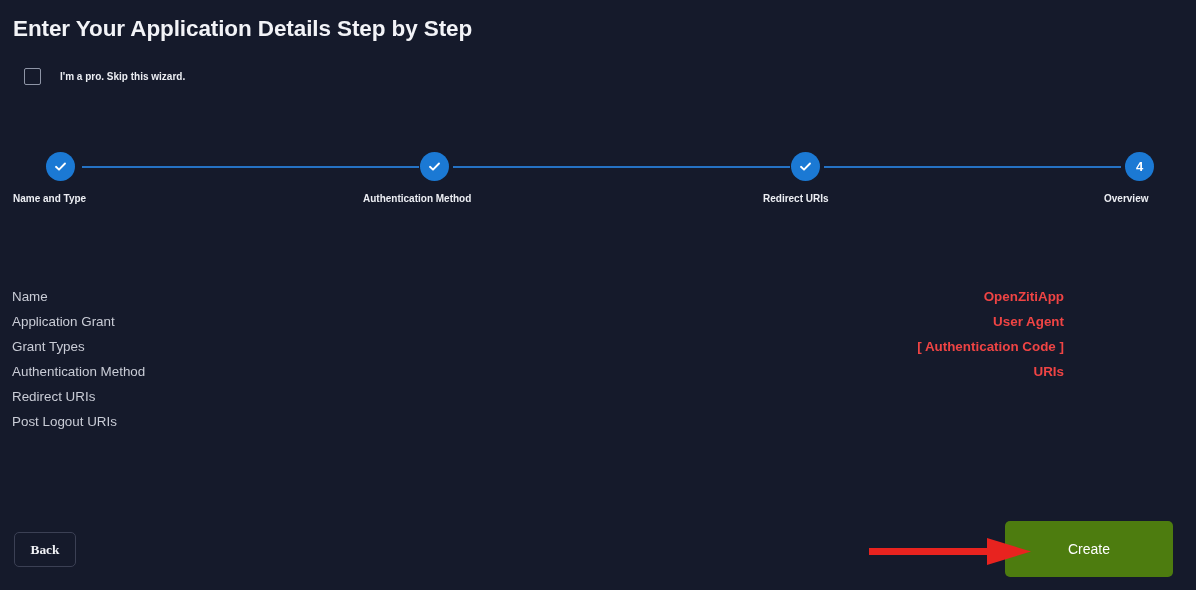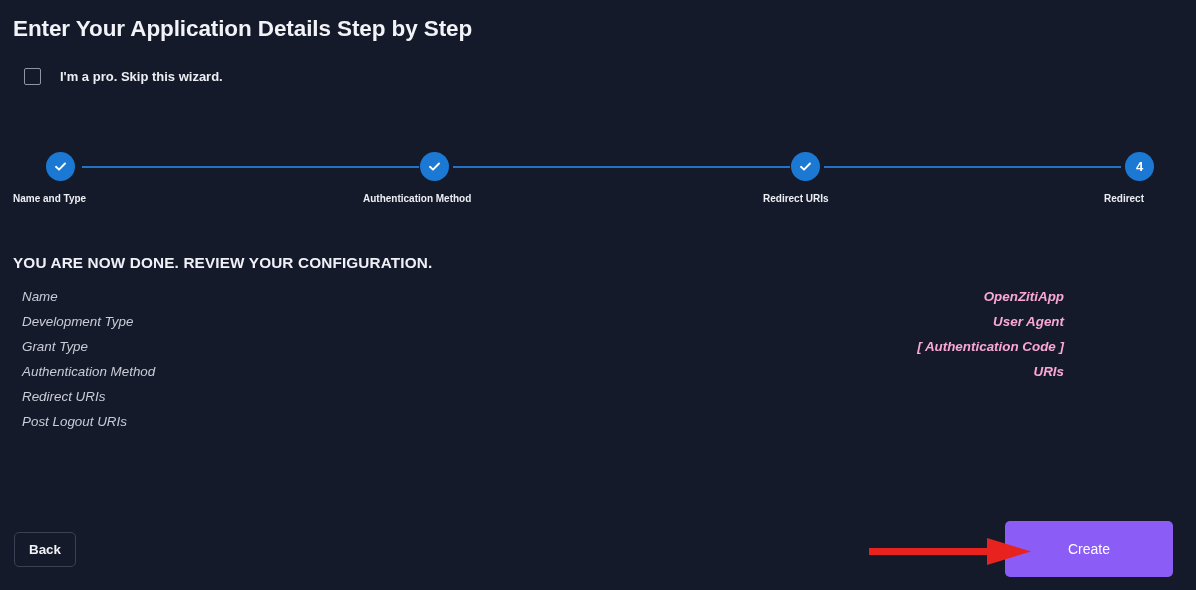--- a/index.html
+++ b/index.html
@@ -49,21 +49,21 @@
     width: 17px;
     height: 17px;
     border: 1.6px solid #8e95a6;
     border-radius: 2px;
     background: transparent;
     flex: 0 0 auto;
     cursor: pointer;
   }
   .skip-label {
     margin-left: 19px;
-    font-size: 13px;
+    font-size: 10px;
     font-weight: 700;
     color: #eceef3;
     white-space: nowrap;
   }
 
   
   .stepper {
     position: absolute;
     left: 0;
     right: 0;
@@ -111,73 +111,72 @@
     top: 254px;
     font-size: 15.3px;
     font-weight: 700;
     color: #f0f1f6;
     letter-spacing: 0.15px;
     white-space: nowrap;
   }
 
   .summary {
     position: absolute;
-    left: 22px;
+    left: 12px;
     right: 13px;
     top: 289px;
-    font-style: italic;
   }
   .summary-row {
     display: flex;
     align-items: baseline;
     justify-content: space-between;
     height: 25px;
     white-space: nowrap;
   }
   .summary-key {
     font-size: 13.4px;
     font-weight: 400;
     color: #c9ccd6;
     flex: 0 0 auto;
   }
   .summary-val {
     font-size: 13.4px;
     font-weight: 700;
-    color: #f9a8d4;
+    color: #ef4444;
     text-align: center;
     flex: 0 0 auto;
     padding-left: 14px;
   }
 
   
   .btn-back {
     position: absolute;
     left: 14px;
     top: 532px;
     width: 62px;
     height: 35px;
     border: 1px solid #3b4054;
     border-radius: 5px;
     background: transparent;
     color: #f1f2f6;
-    font-family: Liberation Sans, sans-serif;
+    font-family: Liberation Serif, serif;
     font-size: 13.4px;
     font-weight: 700;
     cursor: pointer;
   }
 
   .btn-create {
     position: absolute;
     left: 1005px;
     top: 521px;
     width: 168px;
     height: 56px;
     border: none;
     border-radius: 5px;
-    background: #8b5cf6;
+    background: #4d7c0f;
     color: #ffffff;
     font-family: inherit;
     font-size: 14px;
     font-weight: 400;
     cursor: pointer;
   }
 
   
   .annot-arrow {
     position: absolute;
@@ -229,39 +228,38 @@
         <svg width="15" height="15" viewBox="0 0 16 16">
           <path d="M3.2 8.3 L6.4 11.4 L12.8 4.8" fill="none" stroke="#ffffff" stroke-width="2" stroke-linecap="round" stroke-linejoin="round"></path>
         </svg>
       </span>
     </div>
     <div class="step-label" style="left:763px;">Redirect URIs</div>
 
     <div class="step-node" style="left:1125px;">
       <span class="step-num">4</span>
     </div>
-    <div class="step-label" style="left:1104px;">Redirect</div>
+    <div class="step-label" style="left:1104px;">Overview</div>
   </div>
 
-  <div class="review-heading">YOU ARE NOW DONE. REVIEW YOUR CONFIGURATION.</div>
 
   <div class="summary">
 
     <div class="summary-row">
       <span class="summary-key">Name</span>
       <span class="summary-val">OpenZitiApp</span>
     </div>
 
     <div class="summary-row">
-      <span class="summary-key">Development Type</span>
+      <span class="summary-key">Application Grant</span>
       <span class="summary-val">User Agent</span>
     </div>
 
     <div class="summary-row">
-      <span class="summary-key">Grant Type</span>
+      <span class="summary-key">Grant Types</span>
       <span class="summary-val">[ Authentication Code ]</span>
     </div>
 
 
     <div class="summary-row">
       <span class="summary-key">Authentication Method</span>
       <span class="summary-val">URIs</span>
     </div>
 
     <div class="summary-row">

